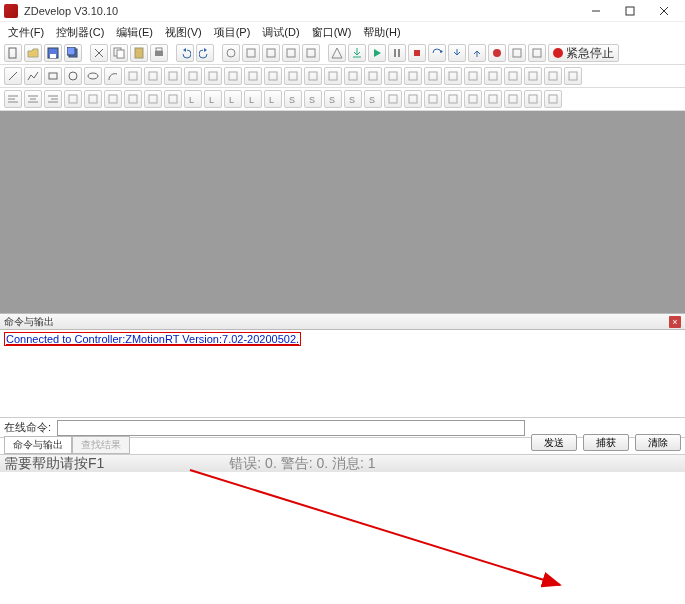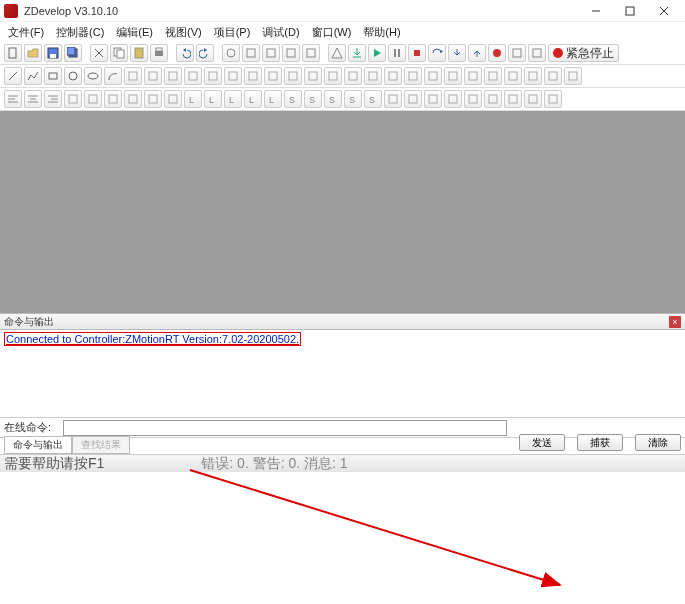--- a/index.html
+++ b/index.html
@@ -28,21 +28,21 @@
 
 .editor { background: #9c9c9c; flex: 1; }
 
 
 .out-title { height: 17px; background: linear-gradient(#f8f8f8,#e8e8e8); border-top: 1px solid #bbb; border-bottom: 1px solid #bbb; display: flex; align-items: center; padding: 0 4px; font-size: 10px; color: #333; }
 .out-title .closex { margin-left: auto; width: 12px; height: 12px; background: #c94040; color: #fff; font-size: 9px; display: flex; align-items: center; justify-content: center; border-radius: 1px; }
 .out-body { height: 88px; background: #fff; border-bottom: 1px solid #ccc; padding: 2px 4px; font-size: 11px; font-family: "Courier New", monospace; position: relative; }
 .out-body .msg { color: #0020c0; text-decoration: underline; text-decoration-color: #c00; border: 1px solid #d00; padding: 0 1px; display: inline-block; }
 
 
-.cmdrow { height: 20px; display: flex; align-items: center; gap: 12px; padding: 0 4px; border-bottom: 1px solid #ccc; }
+.cmdrow { height: 20px; display: flex; align-items: center; gap: 6px; padding: 0 4px; border-bottom: 1px solid #ccc; }
 .cmdrow .lbl { font-size: 11px; color: #333; white-space: nowrap; }
 .cmdrow input { flex: 1; height: 16px; border: 1px solid #9a9a9a; font-size: 11px; padding: 0 2px; }
 .cmdrow button { width: 46px; height: 17px; font-size: 10px; background: linear-gradient(#fdfdfd,#e7e7e7); border: 1px solid #9a9a9a; border-radius: 2px; margin-top: 30px; }
 
 
 .tabrow { height: 17px; display: flex; align-items: flex-end; padding: 0 4px; gap: 0; border-bottom: 1px solid #ccc; }
 .tabrow .tab { font-size: 10px; padding: 1px 8px; border: 1px solid #bbb; background: #fff; color: #333; }
 .tabrow .tab.inactive { color: #aaa; background: #f4f4f4; text-align: right; }
 
 
@@ -559,21 +559,21 @@
     <button>清除</button>
   </div>
 
   <div class="tabrow">
     <div class="tab">命令与输出</div>
     <div class="tab inactive">查找结果</div>
   </div>
 
   <div class="statusbar">
     <span>需要帮助请按F1</span>
-    <span class="sb-err" style="margin-left:89px;">错误: 0. 警告: 0. 消息: 1</span>
+    <span class="sb-err" style="margin-left:117px;">错误: 0. 警告: 0. 消息: 1</span>
   </div>
 
 </div>
 
 <svg class="arrow-svg">
   <defs>
     <marker id="ah" markerWidth="10" markerHeight="8" refX="9" refY="4" orient="auto">
       <path d="M0 0L10 4L0 8z" fill="#d00"></path>
     </marker>
   </defs>

